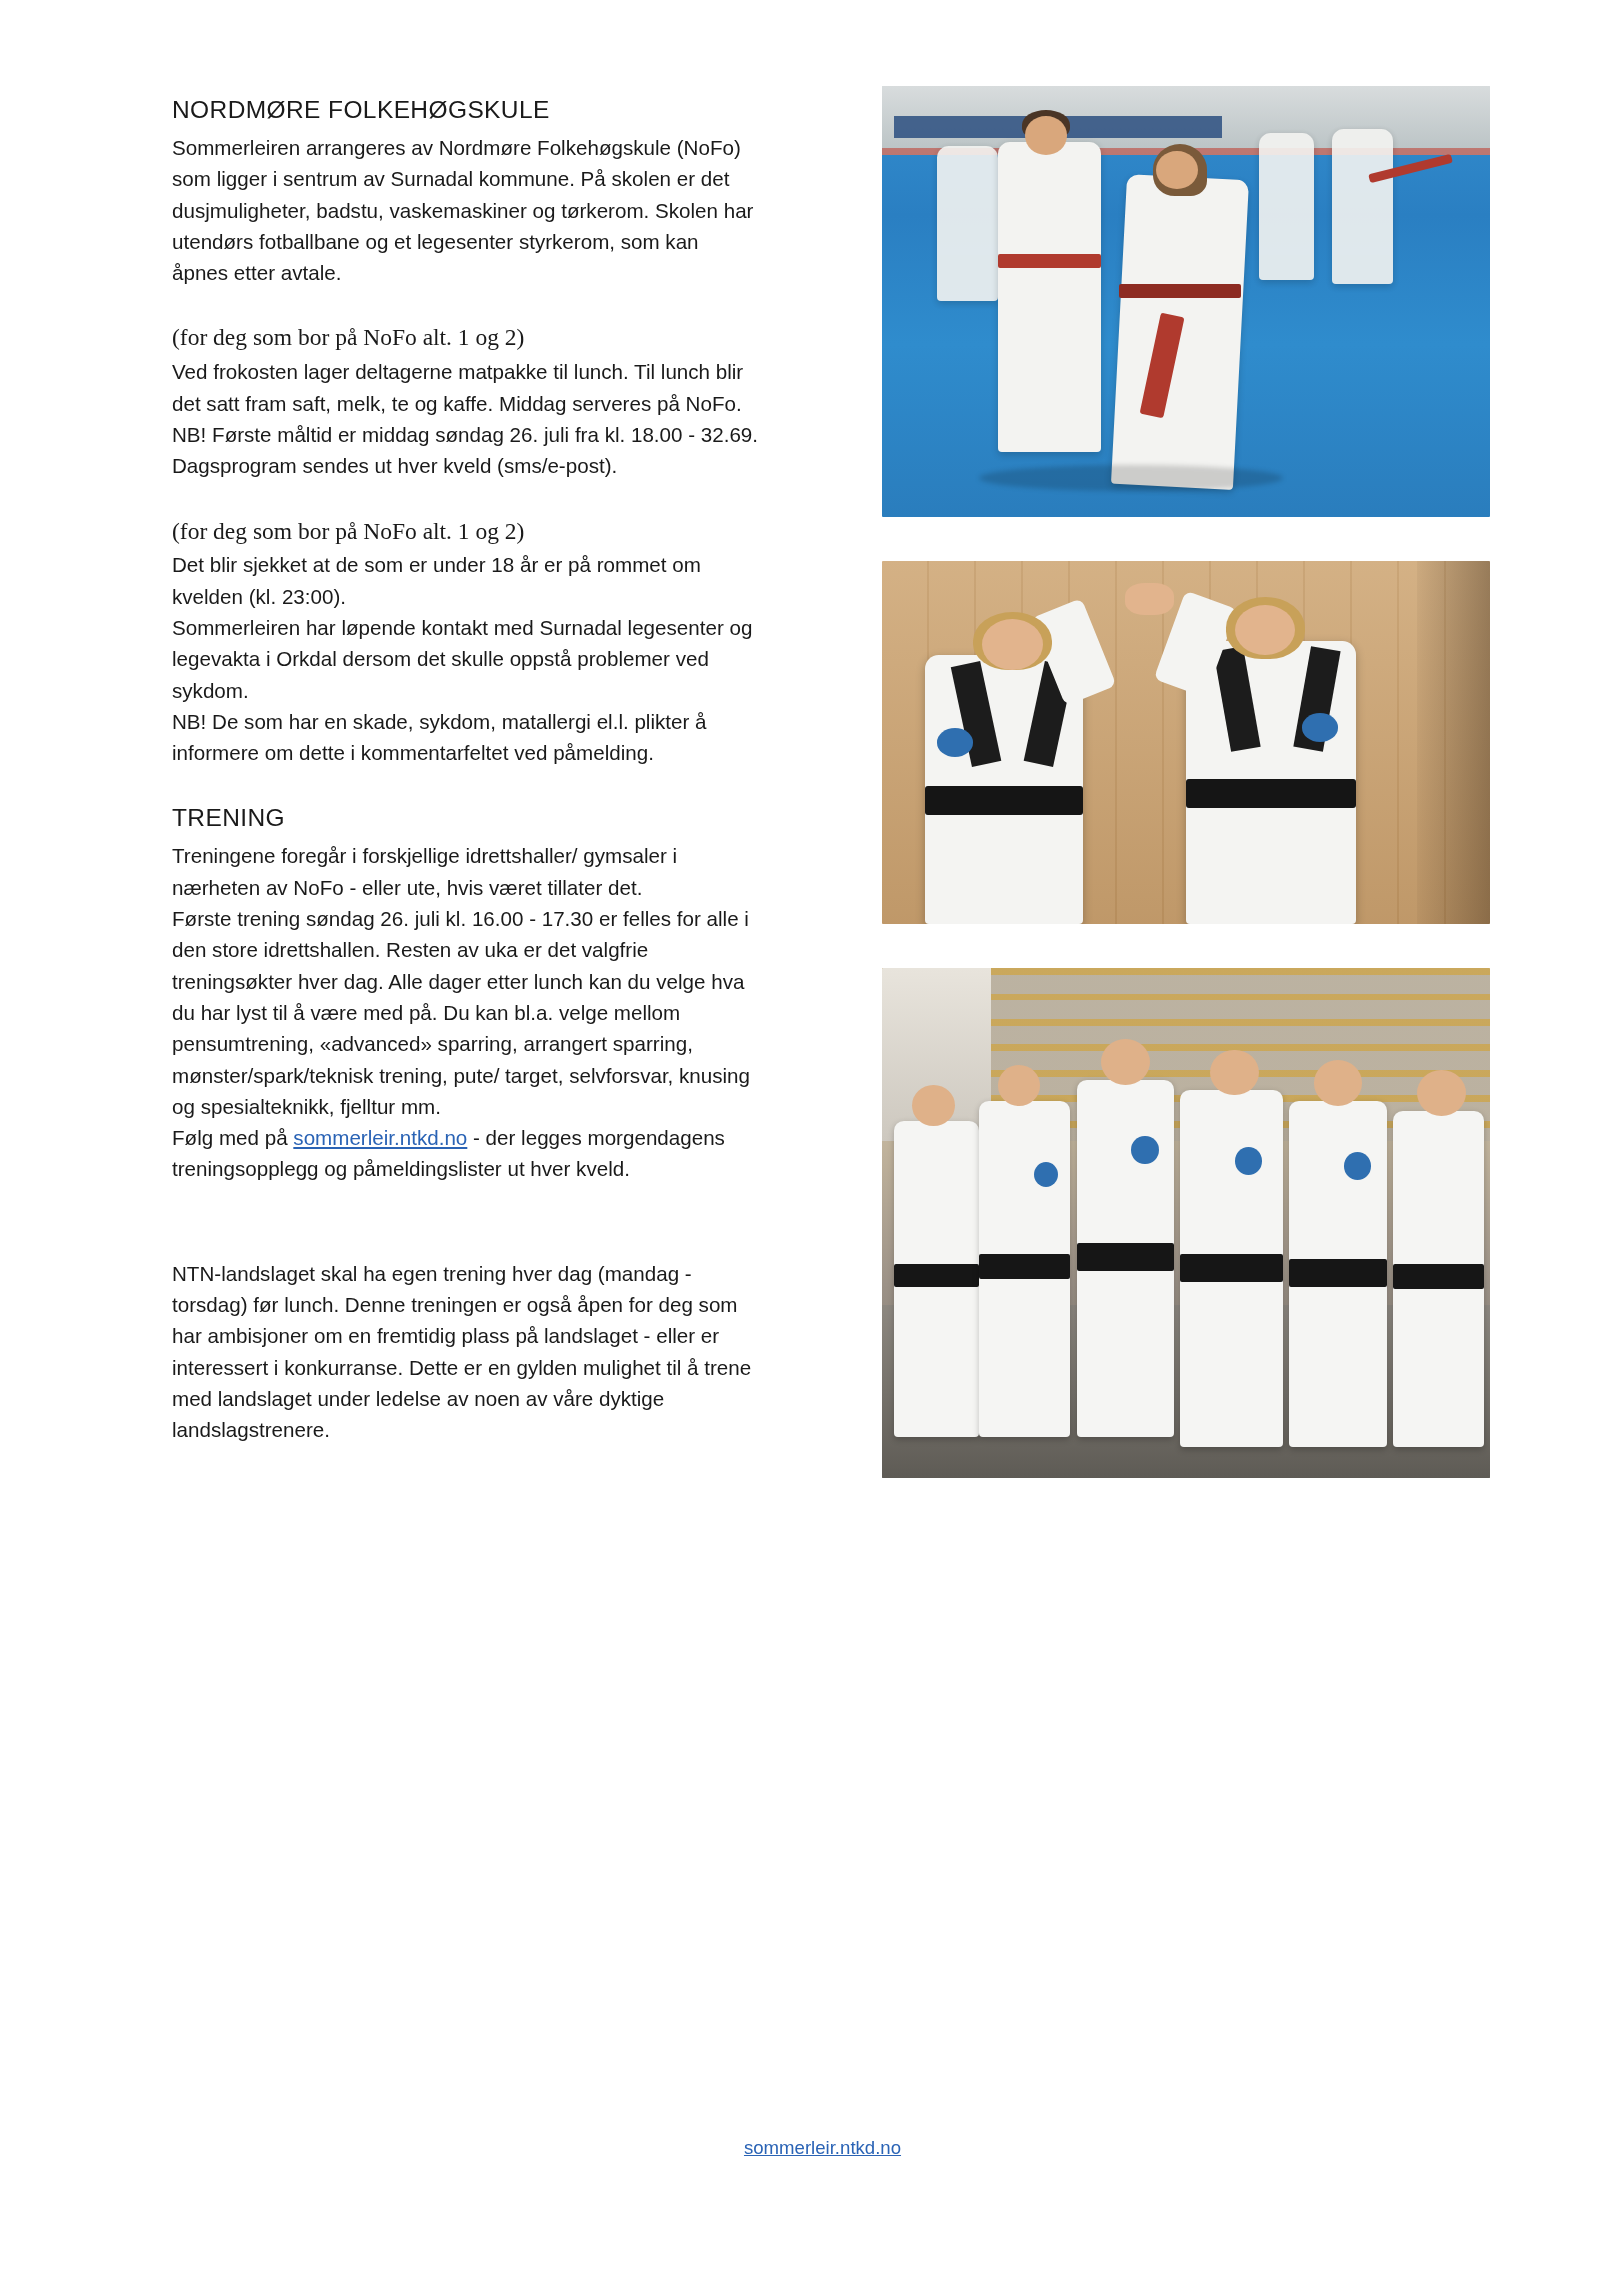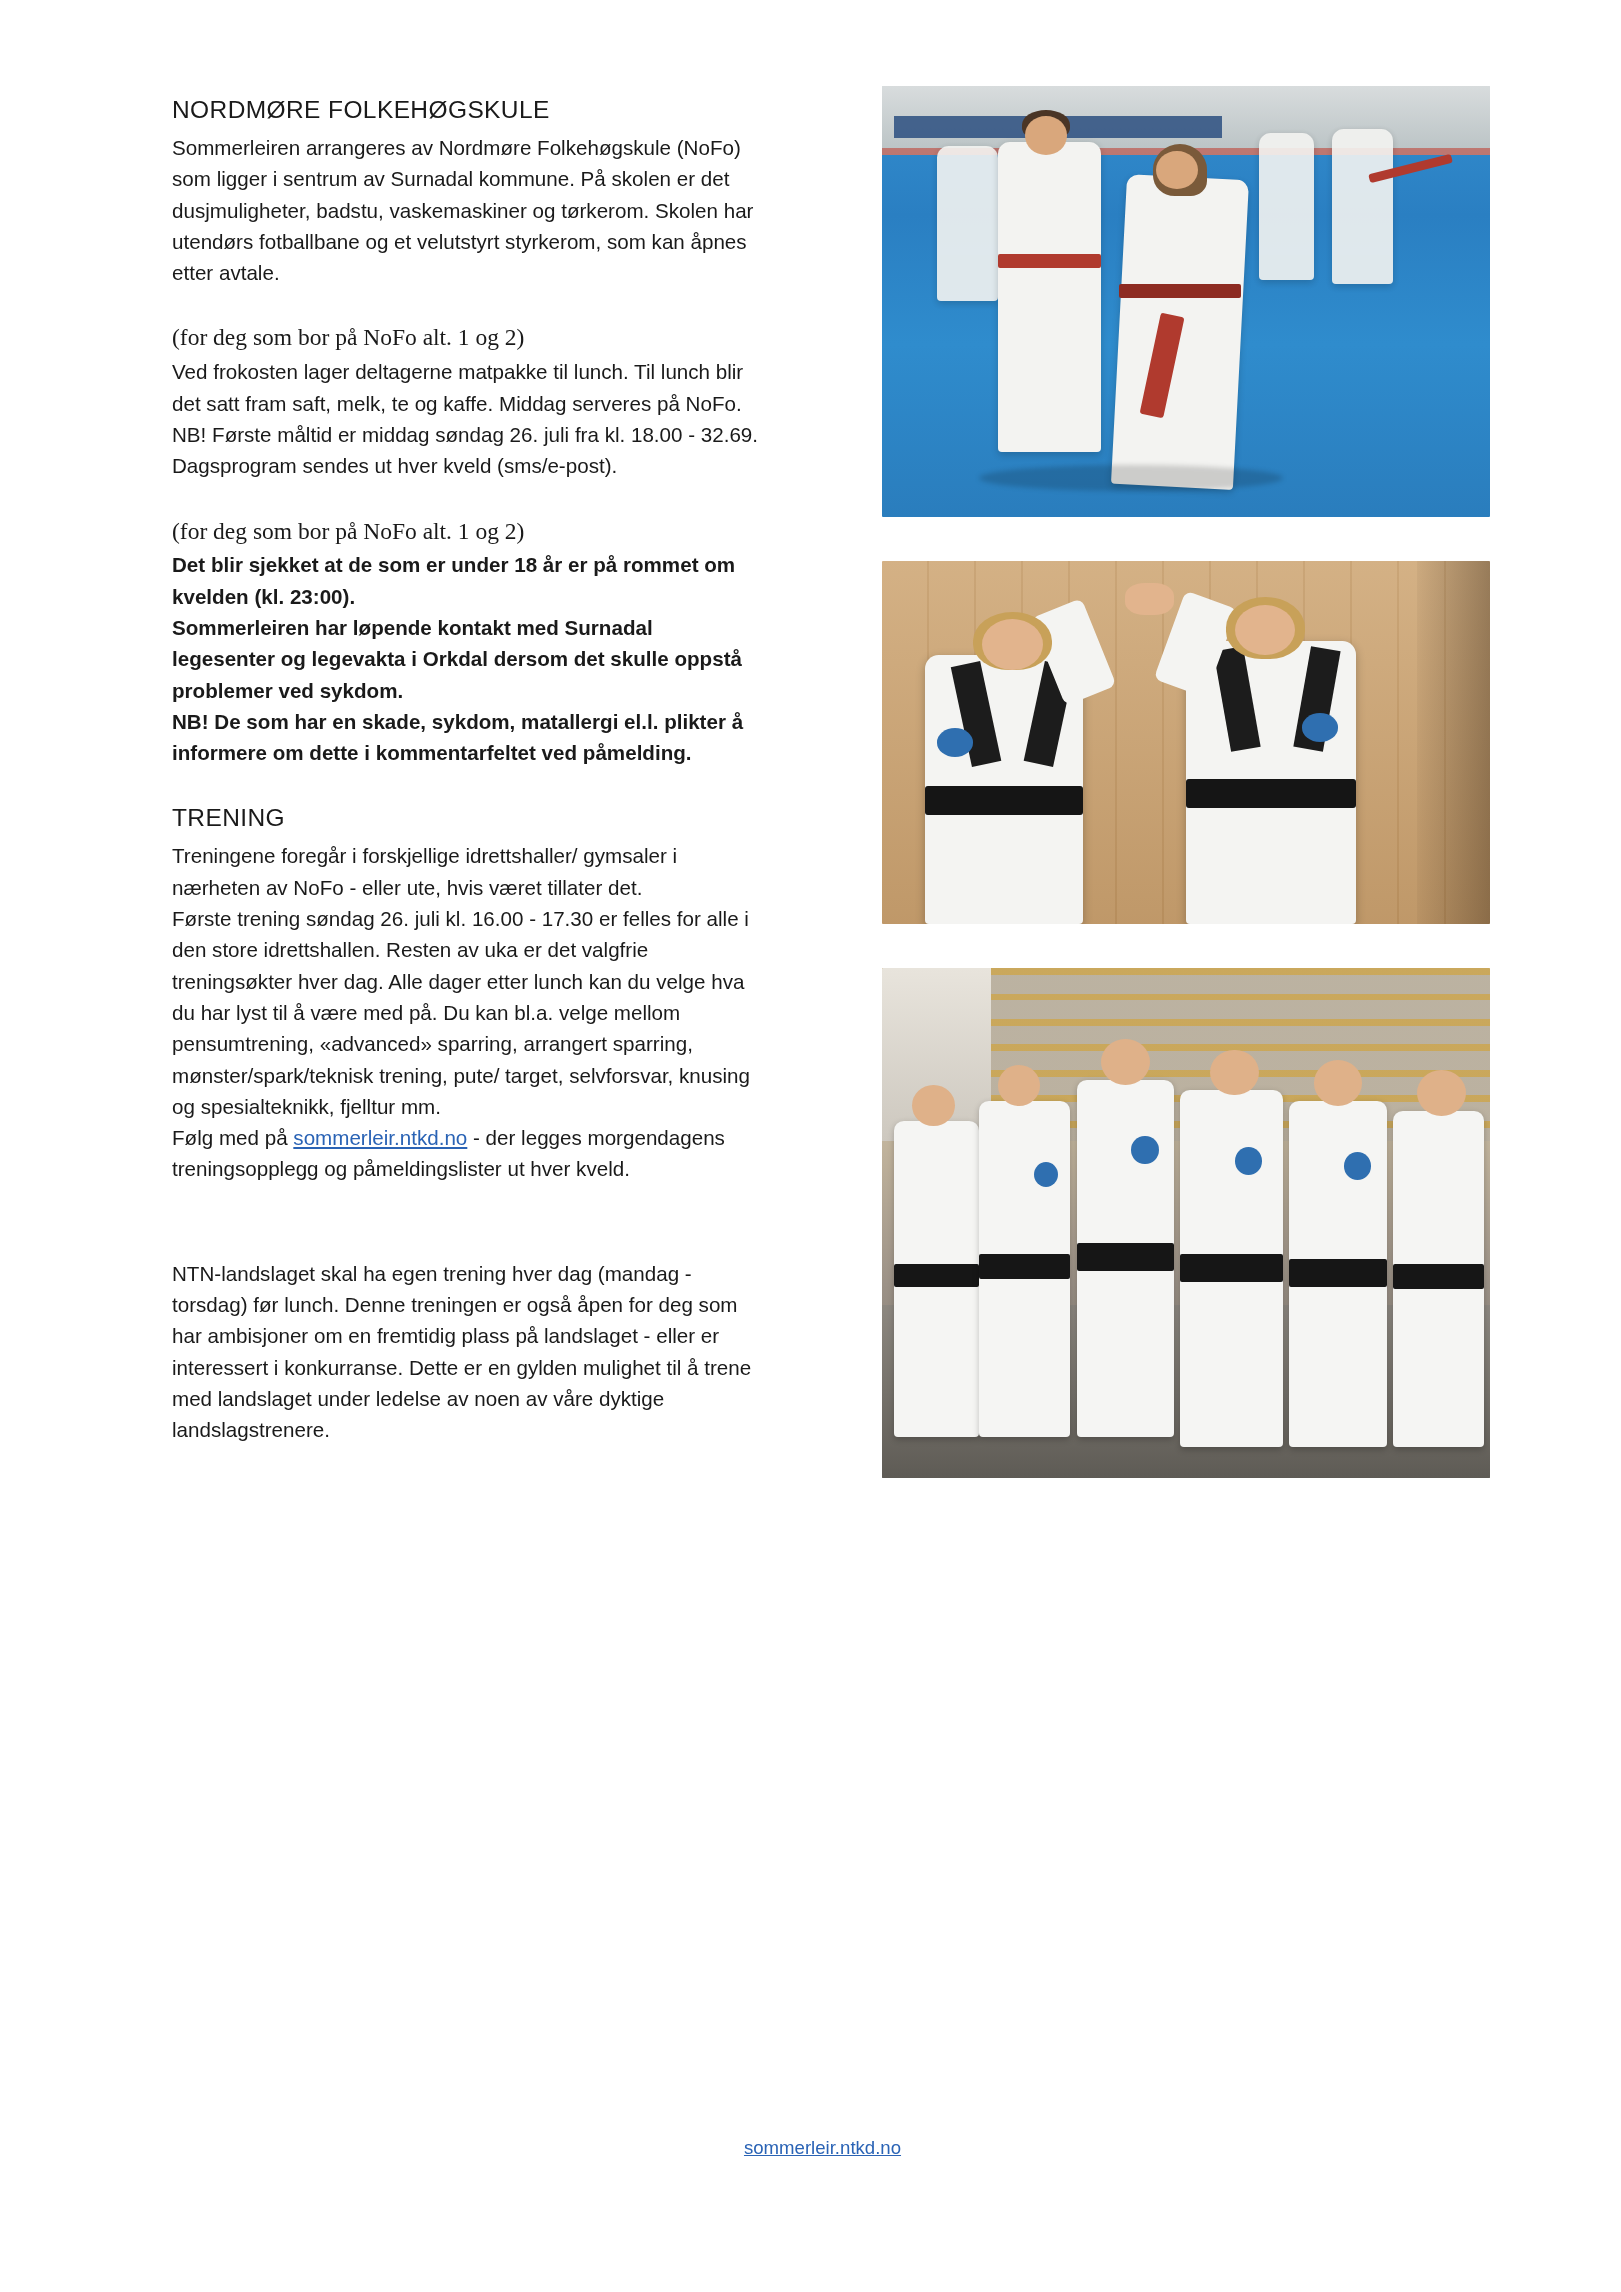--- a/index.html
+++ b/index.html
@@ -237,33 +237,33 @@
 </head>
 <body>
 
 <div class="page">
   <div class="content">
 
     <div class="col-left">
 
       <div class="block">
         <h2 class="section-title">NORDMØRE FOLKEHØGSKULE</h2>
-        <p class="body">Sommerleiren arrangeres av Nordmøre Folkehøgskule (NoFo) som ligger i sentrum av Surnadal kommune. På skolen er det dusjmuligheter, badstu, vaskemaskiner og tørkerom. Skolen har utendørs fotballbane og et velutstyrt styrkerom, som kan åpnes etter avtale.</p>
+        <p class="body">Sommerleiren arrangeres av Nordmøre Folkehøgskule (NoFo) som ligger i sentrum av Surnadal kommune. På skolen er det dusjmuligheter, badstu, vaskemaskiner og tørkerom. Skolen har utendørs fotballbane og et legesenter styrkerom, som kan åpnes etter avtale.</p>
       </div>
 
       <div class="block">
         <p class="subtitle">(for deg som bor på NoFo alt. 1 og 2)</p>
         <p class="body" style="white-space: pre-line;">Ved frokosten lager deltagerne matpakke til lunch. Til lunch blir det satt fram saft, melk, te og kaffe. Middag serveres på NoFo.
 NB! Første måltid er middag søndag 26. juli fra kl. 18.00 - 32.69.
 Dagsprogram sendes ut hver kveld (sms/e-post).</p>
       </div>
 
       <div class="block">
         <p class="subtitle">(for deg som bor på NoFo alt. 1 og 2)</p>
-        <p class="body" style="white-space: pre-line; font-weight: bold;">Det blir sjekket at de som er under 18 år er på rommet om kvelden (kl. 23:00).
+        <p class="body" style="white-space: pre-line;">Det blir sjekket at de som er under 18 år er på rommet om kvelden (kl. 23:00).
 Sommerleiren har løpende kontakt med Surnadal legesenter og legevakta i Orkdal dersom det skulle oppstå problemer ved sykdom.
 NB! De som har en skade, sykdom, matallergi el.l. plikter å informere om dette i kommentarfeltet ved påmelding.</p>
       </div>
 
       <div class="block block-big-gap">
         <h2 class="section-title">TRENING</h2>
         <p class="body" style="white-space: pre-line;"><span>Treningene foregår i forskjellige idrettshaller/ gymsaler i nærheten av NoFo - eller ute, hvis været tillater det.
 Første trening søndag 26. juli kl. 16.00 - 17.30 er felles for alle i den store idrettshallen. Resten av uka er det valgfrie treningsøkter hver dag.  Alle dager etter lunch kan du  velge hva du har lyst til å være med på. Du kan bl.a. velge mellom pensumtrening, «advanced» sparring, arrangert sparring, mønster/spark/teknisk trening, pute/ target, selvforsvar, knusing og spesialteknikk, fjelltur mm.
 Følg med på </span><a class="inline-link" href="#">sommerleir.ntkd.no</a><span> - der legges morgendagens treningsopplegg og påmeldingslister ut hver kveld.</span></p>
       </div>

